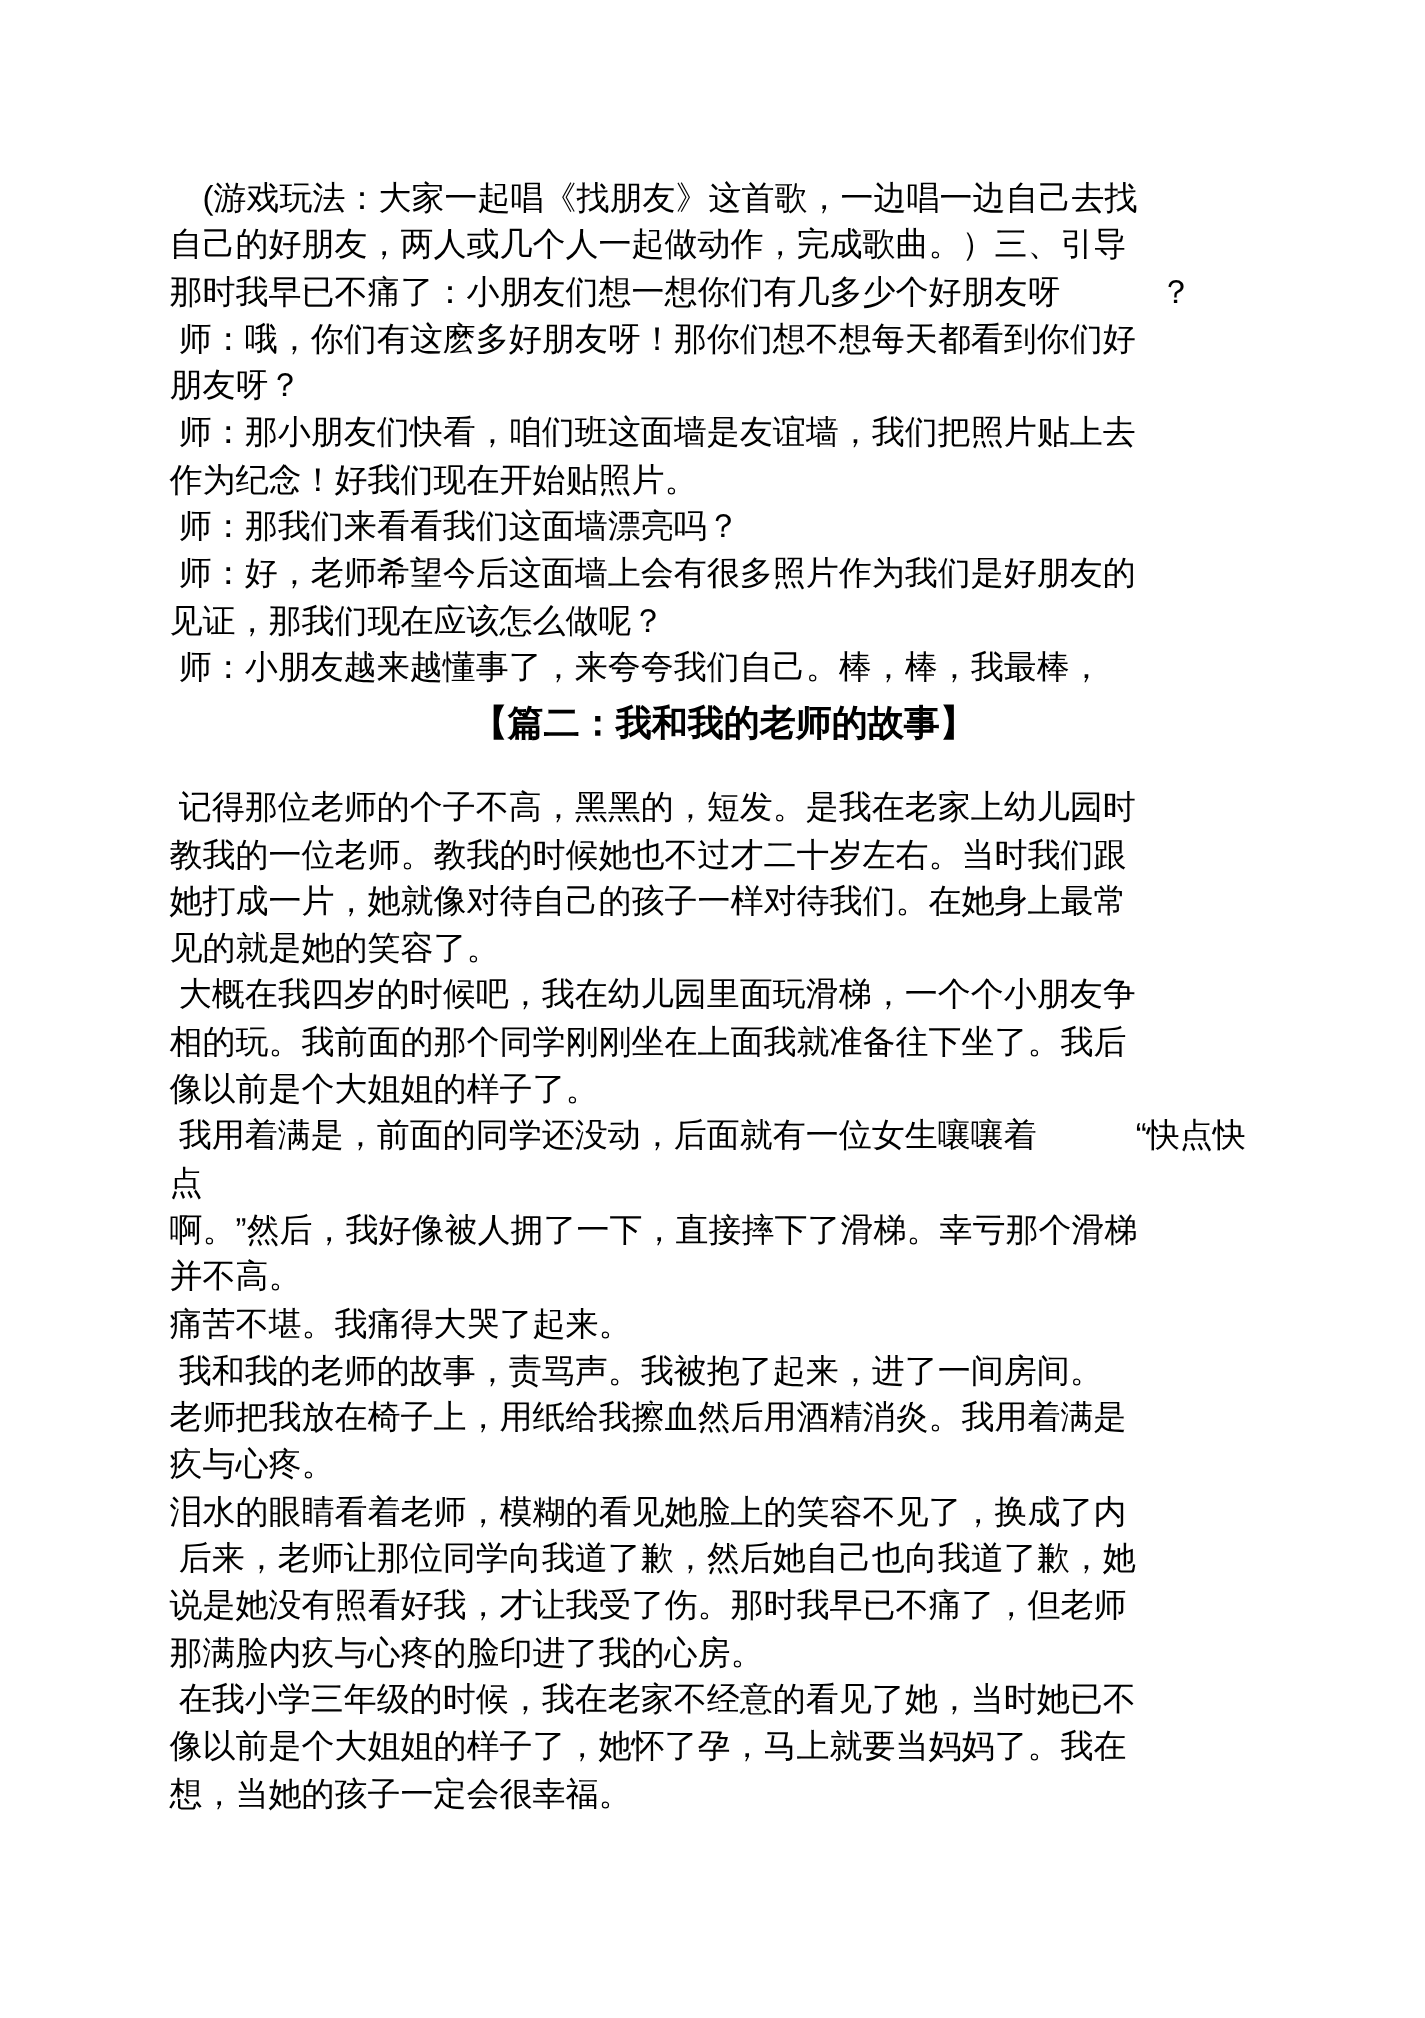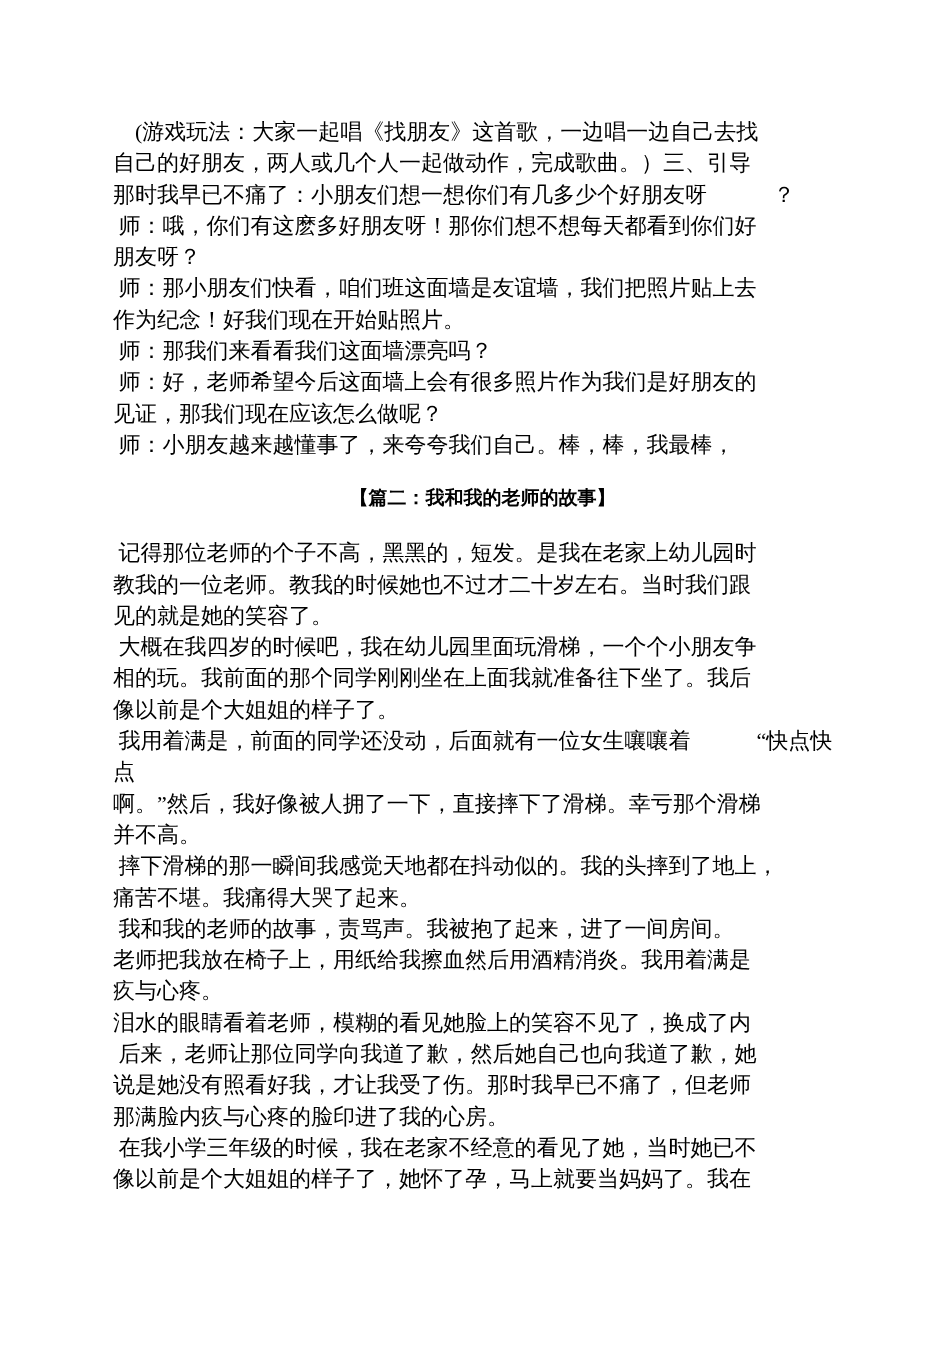--- a/index.html
+++ b/index.html
@@ -6,42 +6,42 @@
     margin: 0;
     padding: 0;
     background: #ffffff;
   }
   .page {
     position: relative;
     width: 950px;
     height: 1252px;
     background: #ffffff;
     overflow: hidden;
-    font-family: Liberation Serif, serif;
+    font-family: Liberation Sans, sans-serif;
     color: #000000;
   }
   .content {
     position: absolute;
     top: 116px;
     left: 113px;
     right: 98px;
   }
   .text-line {
     font-size: 22px;
     line-height: 31.3px;
     white-space: pre-wrap;
     letter-spacing: 0px;
     color: #000000;
   }
   .section-heading {
-    font-size: 19px;
+    font-size: 24px;
     font-weight: bold;
     line-height: 42px;
     text-align: center;
-    margin: 17px 0 18px 0;
+    margin: 2px 0 18px 0;
     white-space: pre;
     color: #000000;
   }
 </style>
 </head>
 <body>
 
 <div class="page">
   <div class="content">
     <div>
@@ -54,33 +54,34 @@
         <div class="text-line">作为纪念！好我们现在开始贴照片。</div>
         <div class="text-line"> 师：那我们来看看我们这面墙漂亮吗？</div>
         <div class="text-line"> 师：好，老师希望今后这面墙上会有很多照片作为我们是好朋友的</div>
         <div class="text-line">见证，那我们现在应该怎么做呢？</div>
         <div class="text-line"> 师：小朋友越来越懂事了，来夸夸我们自己。棒，棒，我最棒，</div>
       </div>
     <div class="section-heading">【篇二：我和我的老师的故事】</div>
     <div>
         <div class="text-line"> 记得那位老师的个子不高，黑黑的，短发。是我在老家上幼儿园时</div>
         <div class="text-line">教我的一位老师。教我的时候她也不过才二十岁左右。当时我们跟</div>
+        <div class="text-line">她打成一片，她就像对待自己的孩子一样对待我们。在她身上最常</div>
         <div class="text-line">见的就是她的笑容了。</div>
         <div class="text-line"> 大概在我四岁的时候吧，我在幼儿园里面玩滑梯，一个个小朋友争</div>
         <div class="text-line">相的玩。我前面的那个同学刚刚坐在上面我就准备往下坐了。我后</div>
         <div class="text-line">像以前是个大姐姐的样子了。</div>
         <div class="text-line"> 我用着满是，前面的同学还没动，后面就有一位女生嚷嚷着　　　“快点快点</div>
         <div class="text-line">啊。”然后，我好像被人拥了一下，直接摔下了滑梯。幸亏那个滑梯</div>
         <div class="text-line">并不高。</div>
-        <div class="text-line"> 摔下滑梯的那一瞬间我感觉天地都在抖动似的。我的头摔到了地上，</div>
         <div class="text-line">痛苦不堪。我痛得大哭了起来。</div>
         <div class="text-line"> 我和我的老师的故事，责骂声。我被抱了起来，进了一间房间。</div>
         <div class="text-line">老师把我放在椅子上，用纸给我擦血然后用酒精消炎。我用着满是</div>
         <div class="text-line">疚与心疼。</div>
         <div class="text-line">泪水的眼睛看着老师，模糊的看见她脸上的笑容不见了，换成了内</div>
         <div class="text-line"> 后来，老师让那位同学向我道了歉，然后她自己也向我道了歉，她</div>
         <div class="text-line">说是她没有照看好我，才让我受了伤。那时我早已不痛了，但老师</div>
         <div class="text-line">那满脸内疚与心疼的脸印进了我的心房。</div>
         <div class="text-line"> 在我小学三年级的时候，我在老家不经意的看见了她，当时她已不</div>
         <div class="text-line">像以前是个大姐姐的样子了，她怀了孕，马上就要当妈妈了。我在</div>
+        <div class="text-line">想，当她的孩子一定会很幸福。</div>
       </div>
   </div>
 </div>
 
 </body></html>

